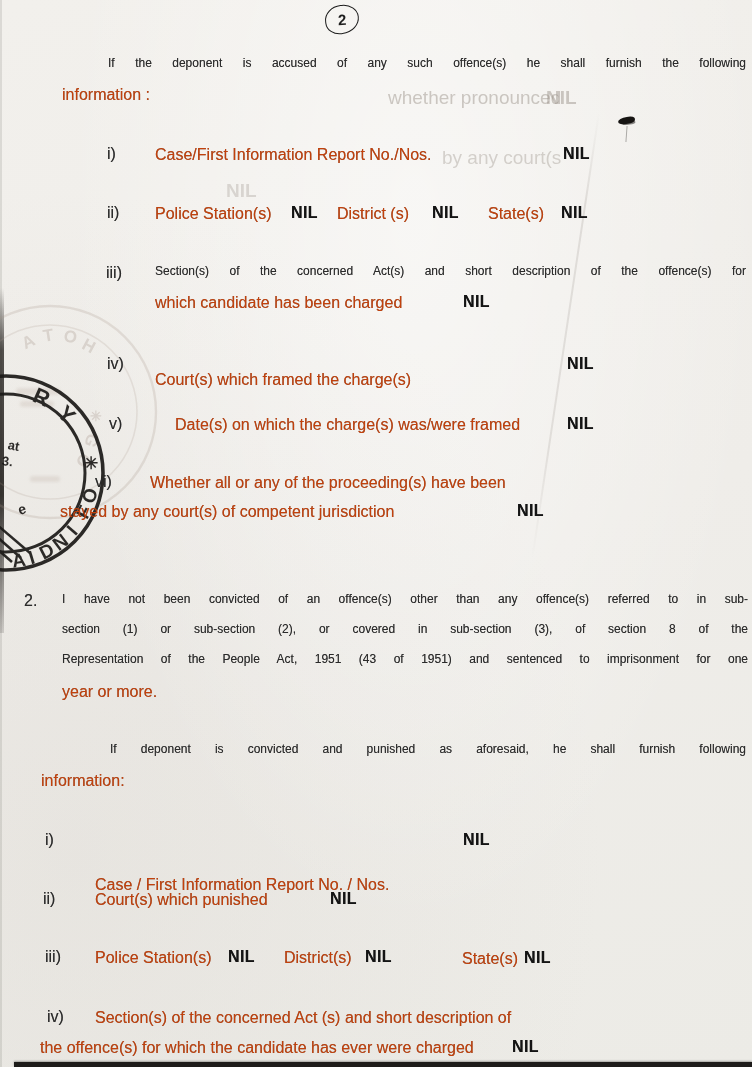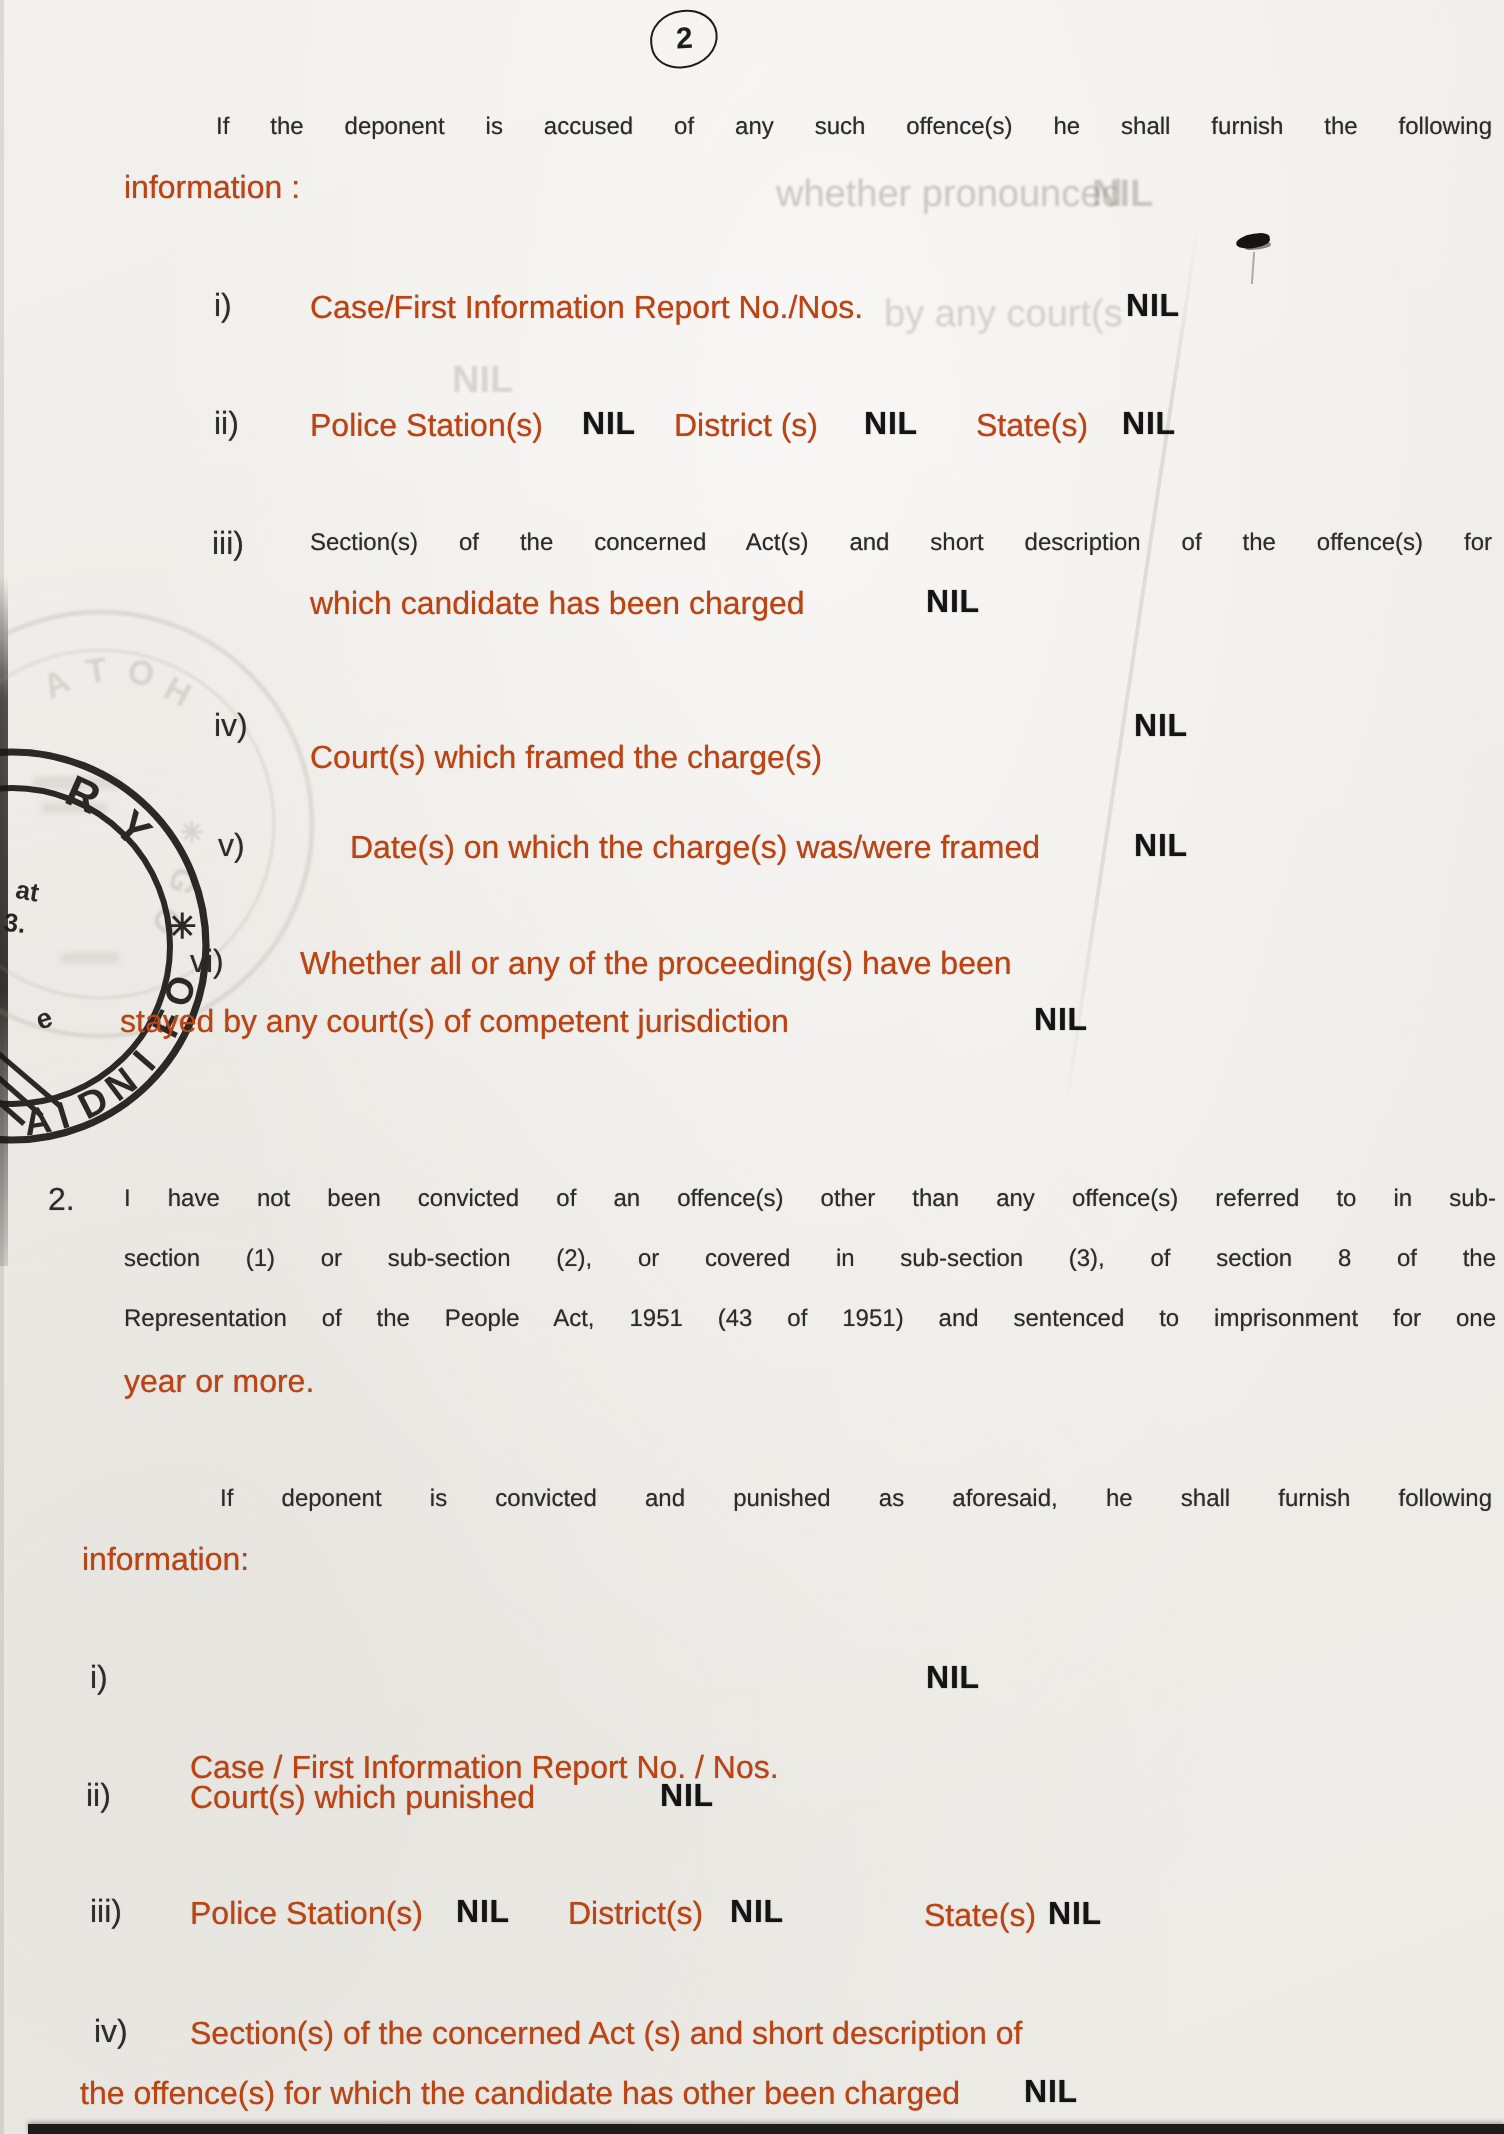--- a/index.html
+++ b/index.html
@@ -171,14 +171,14 @@
 <span class="num" style="left:45px;top:948px;">iii)</span>
 <span class="line" style="left:95px;top:948px;">Police Station(s)</span>
 <span class="nil" style="left:228px;top:948px;">NIL</span>
 <span class="line" style="left:284px;top:948px;text-align:right;">District(s)</span>
 <span class="nil" style="left:365px;top:948px;">NIL</span>
 <span class="line" style="left:462px;top:949px;">State(s)</span>
 <span class="nil" style="left:524px;top:949px;">NIL</span>
 
 <span class="num" style="left:47px;top:1008px;">iv)</span>
 <span class="line" style="left:95px;top:1008px;">Section(s) of the concerned Act (s) and short description of</span>
-<span class="line" style="left:40px;top:1038px;">the offence(s) for which the candidate has other been charged</span>
+<span class="line" style="left:40px;top:1038px;">the offence(s) for which the candidate has ever were charged</span>
 <span class="nil" style="left:512px;top:1038px;">NIL</span>
 
 </body></html>

